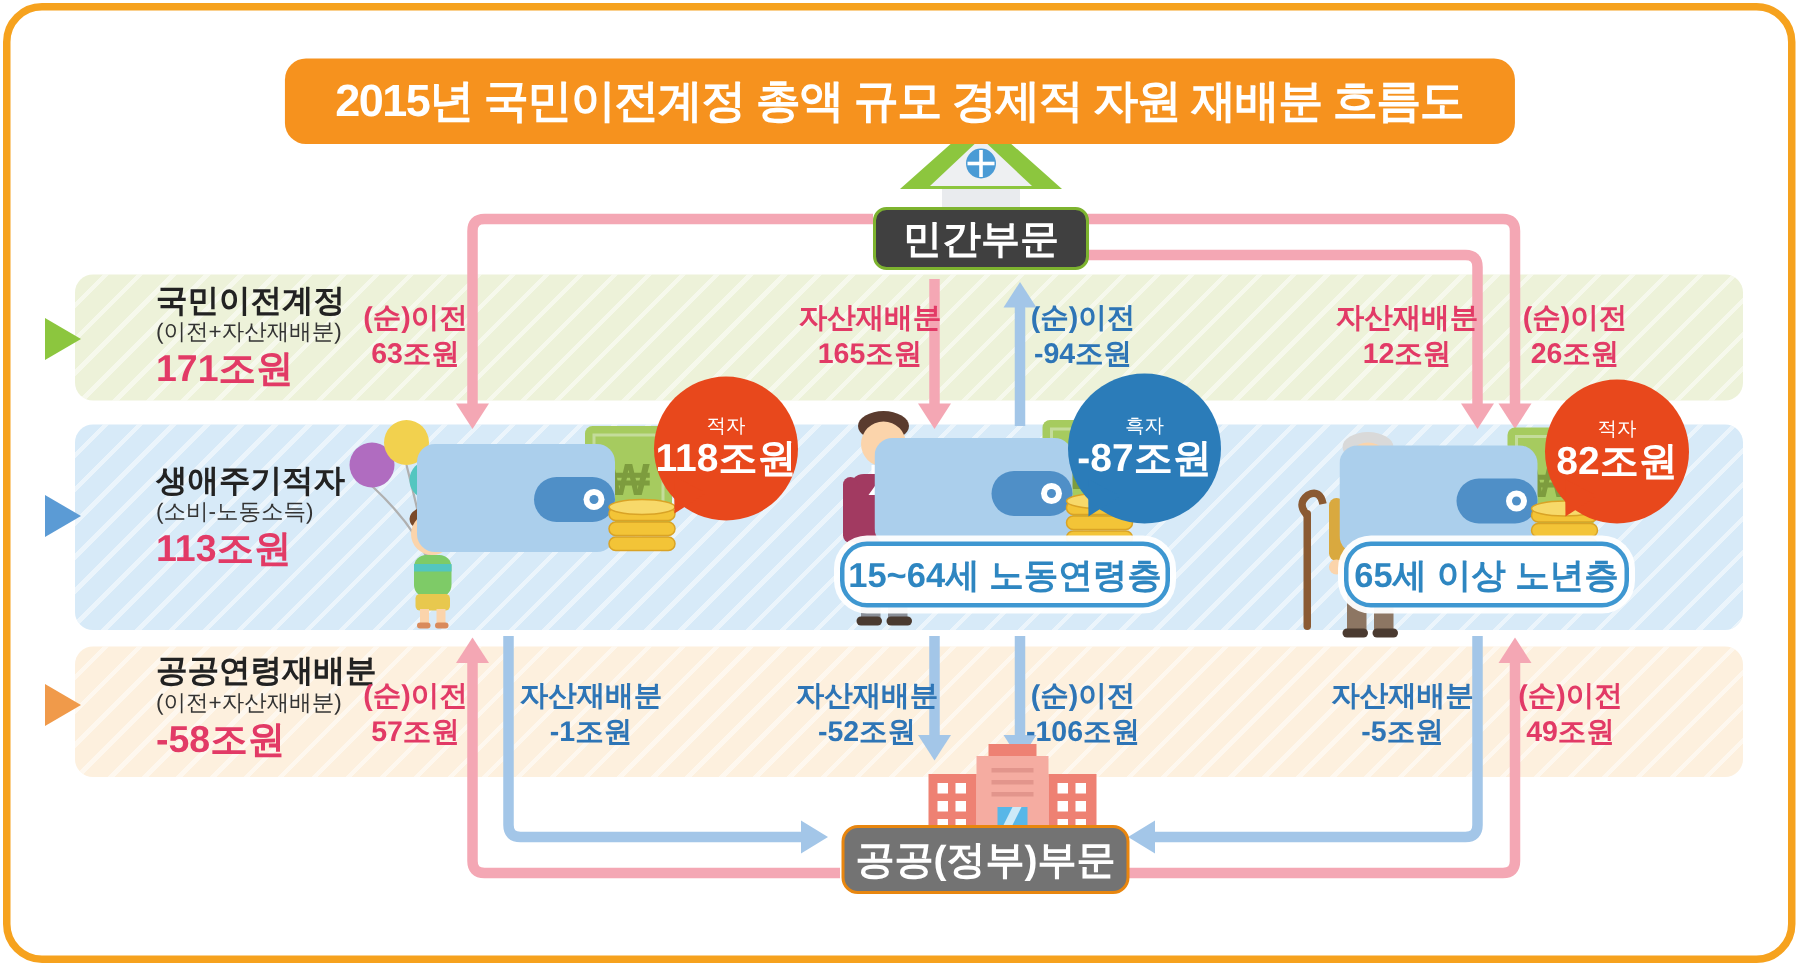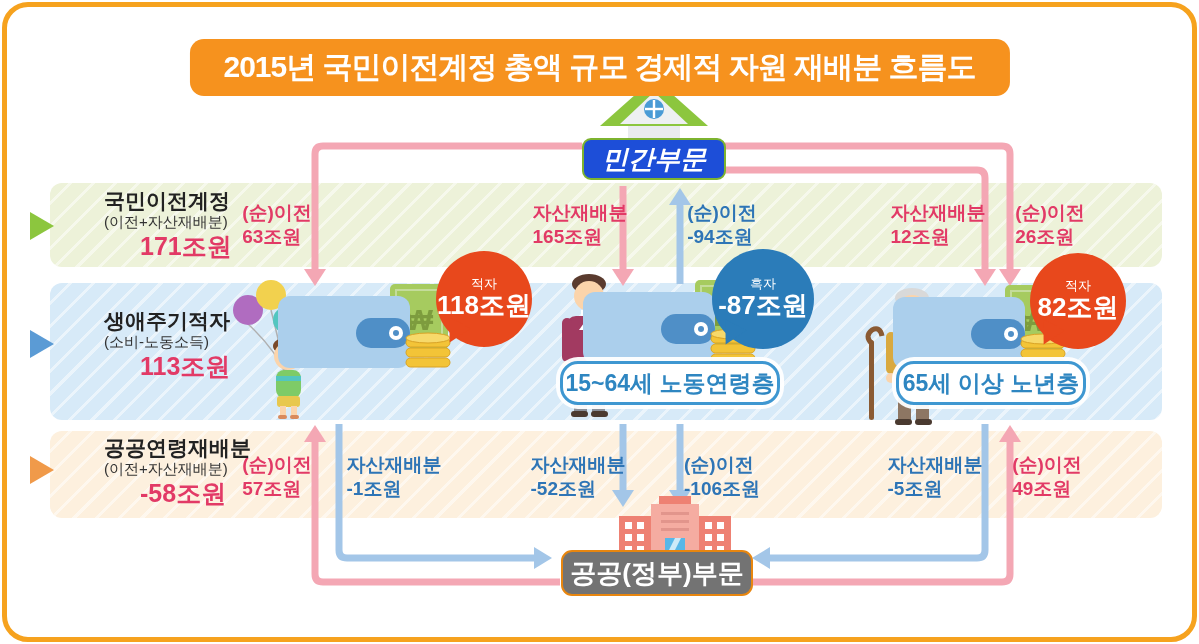--- a/index.html
+++ b/index.html
@@ -17,33 +17,33 @@
   .band.b1{top:183px;height:84px;background:#edf2d9;}
   .band.b2{top:283px;height:137px;background:#d7eaf8;}
   .band.b3{top:431px;height:87px;background:#fdf0de;}
   .tri{position:absolute;width:0;height:0;border-top:14px solid transparent;border-bottom:14px solid transparent;z-index:4;}
   .tri.g{border-left:24px solid #8cc63e;left:30px;top:212px;}
   .tri.b{border-left:24px solid #5b9bd5;left:30px;top:330px;}
   .tri.o{border-left:24px solid #f09a4a;left:30px;top:456px;}
   .band-info{position:absolute;left:104px;z-index:5;line-height:1.15;}
   .band-info .n{font-size:21px;font-weight:bold;color:#222;}
   .band-info .s{font-size:15px;color:#333;}
-  .band-info .v{font-size:25px;font-weight:bold;color:#e23a66;margin-top:2px;margin-left:36px;}
+  .band-info .v{font-size:25px;font-weight:bold;color:#e23a66;margin-top:2px;}
   .band-info.i1{top:189px;}.band-info.i2{top:309px;}.band-info.i3{top:436px;}
   
-  .flow-label{position:absolute;transform:translateX(-50%);text-align:left;
+  .flow-label{position:absolute;transform:translateX(-50%);text-align:center;
     font-weight:bold;font-size:19px;line-height:1.25;z-index:5;white-space:nowrap;}
   .flow-label.red{color:#e23a66;}
   .flow-label.blue{color:#2e75b6;}
   
   #arrows{position:absolute;left:0;top:0;z-index:3;}
   
   .sector-label{position:absolute;display:flex;align-items:center;justify-content:center;
     color:#fff;font-weight:bold;font-size:26px;z-index:7;white-space:nowrap;}
-  .sector-label.private{left:582px;top:138px;width:140px;height:38px;background:#1d4ed8;border-radius:9px;border:2px solid #7db32f;font-style:italic;}
+  .sector-label.private{left:582px;top:138px;width:140px;height:38px;background:#404040;border-radius:9px;border:2px solid #7db32f;}
   .sector-label.public{left:561px;top:550px;width:188px;height:42px;background:#737373;border-radius:11px;border:2px solid #e8860f;}
   .sector-icon{position:absolute;z-index:6;}
   
   .group-label{position:absolute;display:flex;align-items:center;justify-content:center;
     background:#fff;border:3px solid #3e97d1;border-radius:18px;box-shadow:0 0 0 4px rgba(255,255,255,.95);
     color:#2e86c1;font-weight:bold;font-size:23px;z-index:6;white-space:nowrap;}
   .gl1{left:266px;top:361px;width:164px;height:38px;}
   .gl2{left:560px;top:361px;width:214px;height:38px;}
   .gl3{left:896px;top:361px;width:184px;height:38px;}
   .person{position:absolute;z-index:4;}

